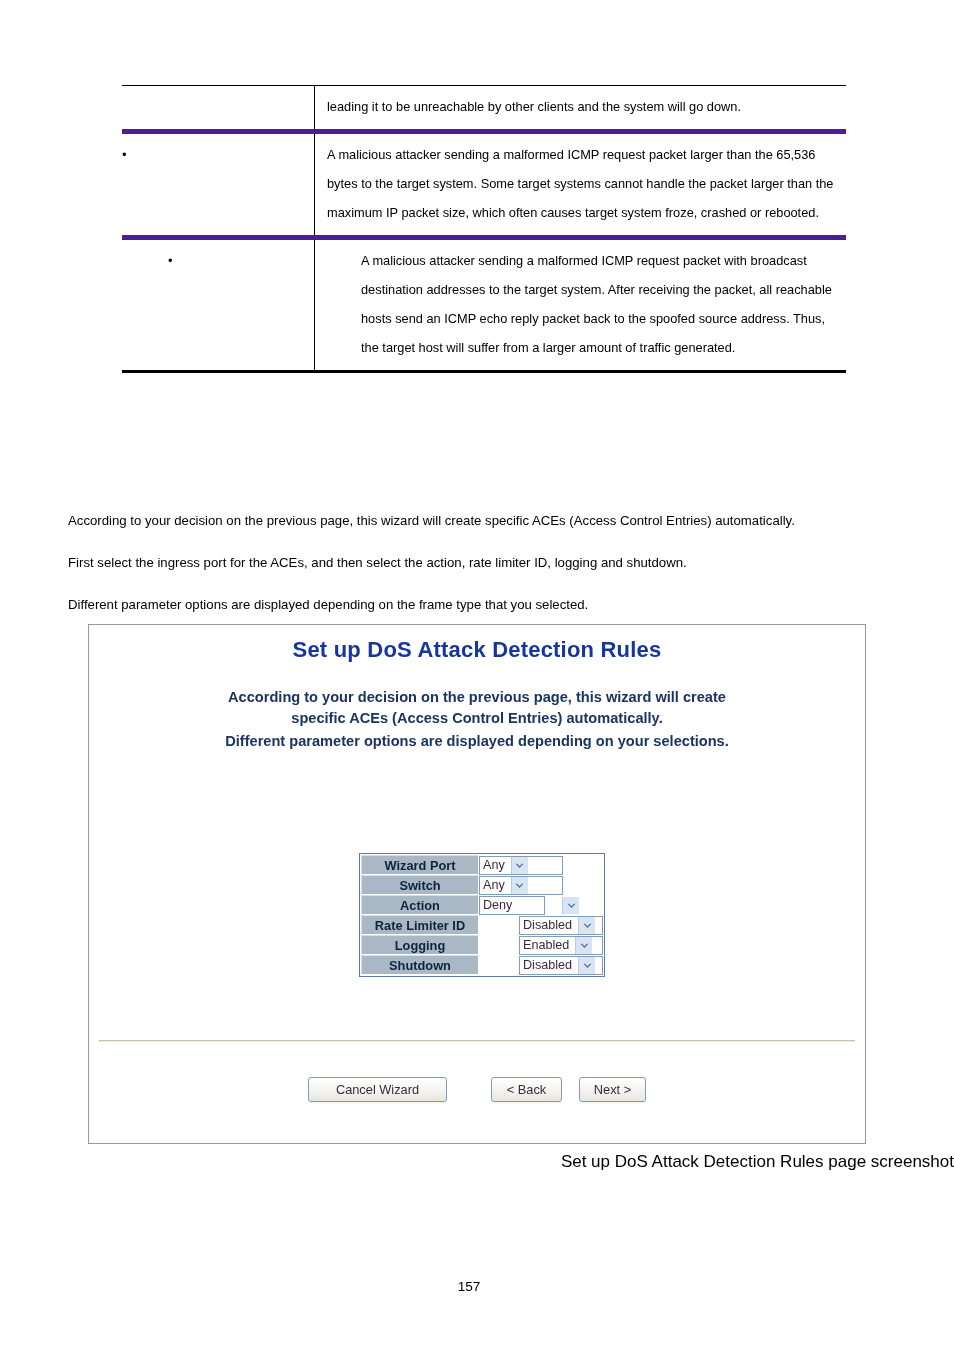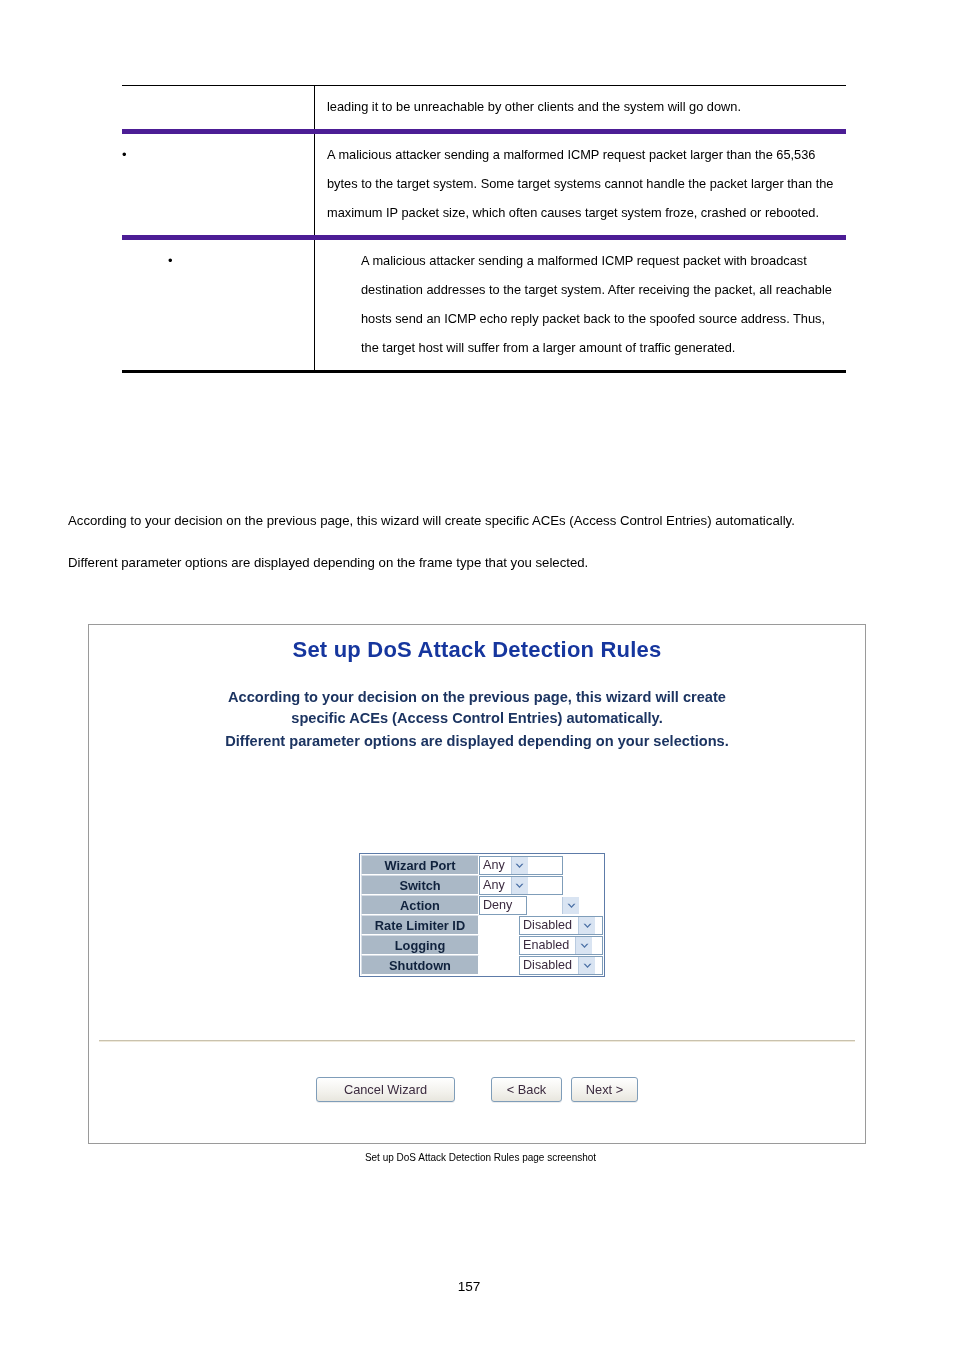--- a/index.html
+++ b/index.html
@@ -163,41 +163,42 @@
     background: #d9e4f2;
     border-left: 1px solid #b9cbe0;
     display: flex;
     align-items: center;
     justify-content: center;
     flex: 0 0 16px;
   }
   .fake-select .sel-arrow svg { display: block; }
   .w-any   { width: 84px; }
   .w-any2  { width: 84px; }
-  .w-deny  { width: 48px; gap: 44px; }
+  .w-deny  { width: 66px; gap: 44px; }
   .w-dis   { width: 84px; margin-left: 40px; }
 
   
   .wizard-sep {
     position: absolute;
     left: 10px;
     right: 10px;
     top: 415px;
     border-top: 1px solid #c9c2ae;
     border-bottom: 1px solid #efe9da;
     height: 0;
   }
   .wizard-buttons {
     position: absolute;
     left: 0;
     right: 0;
     top: 452px;
     display: flex;
     justify-content: center;
     align-items: center;
+    gap: 8px;
   }
   .wiz-btn {
     border: 1px solid #7f9db9;
     border-radius: 3px;
     background: linear-gradient(#ffffff, #f2f1ec 62%, #e8e6de);
     color: #3b2a3f;
     font-size: 12.8px;
     font-family: "Liberation Sans", sans-serif;
     padding: 4px 0;
     text-align: center;
@@ -206,22 +207,22 @@
   .btn-cancel { width: 137px; margin-right: 36px; }
   .btn-back   { width: 69px;  margin-right: 9px; }
   .btn-next   { width: 65px; }
 
   
   .figure-caption {
     position: absolute;
     left: 0;
     right: 0;
     top: 1152px;
-    text-align: center;
-    font-size: 10px;
+    text-align: right;
+    font-size: 17px;
     color: #000;
     margin-left: 7px;
   }
   .page-number {
     position: absolute;
     left: 0;
     right: 16px;
     top: 1279px;
     text-align: center;
     font-size: 13.6px;
@@ -253,20 +254,21 @@
       </td>
       <td class="col-right">
         <span>A malicious attacker sending a malformed ICMP request packet with broadcast destination addresses to the target system. After receiving the packet, all reachable hosts send an ICMP echo reply packet back to the spoofed source address. Thus, the target host will suffer from a larger amount of traffic generated.</span>
       </td>
     </tr>
   </tbody>
 </table>
 
 <div class="body-paras">
   <p>According to your decision on the previous page, this wizard will create specific ACEs (Access Control Entries) automatically.</p>
+  <p>First select the ingress port for the ACEs, and then select the action, rate limiter ID, logging and shutdown.</p>
   <p>Different parameter options are displayed depending on the frame type that you selected.</p>
 </div>
 
 <div class="wizard-panel">
 
   <div class="wizard-title">Set up DoS Attack Detection Rules</div>
 
   <div class="wizard-desc block-1">
     <div>According to your decision on the previous page, this wizard will create</div>
     <div>specific ACEs (Access Control Entries) automatically.</div>

